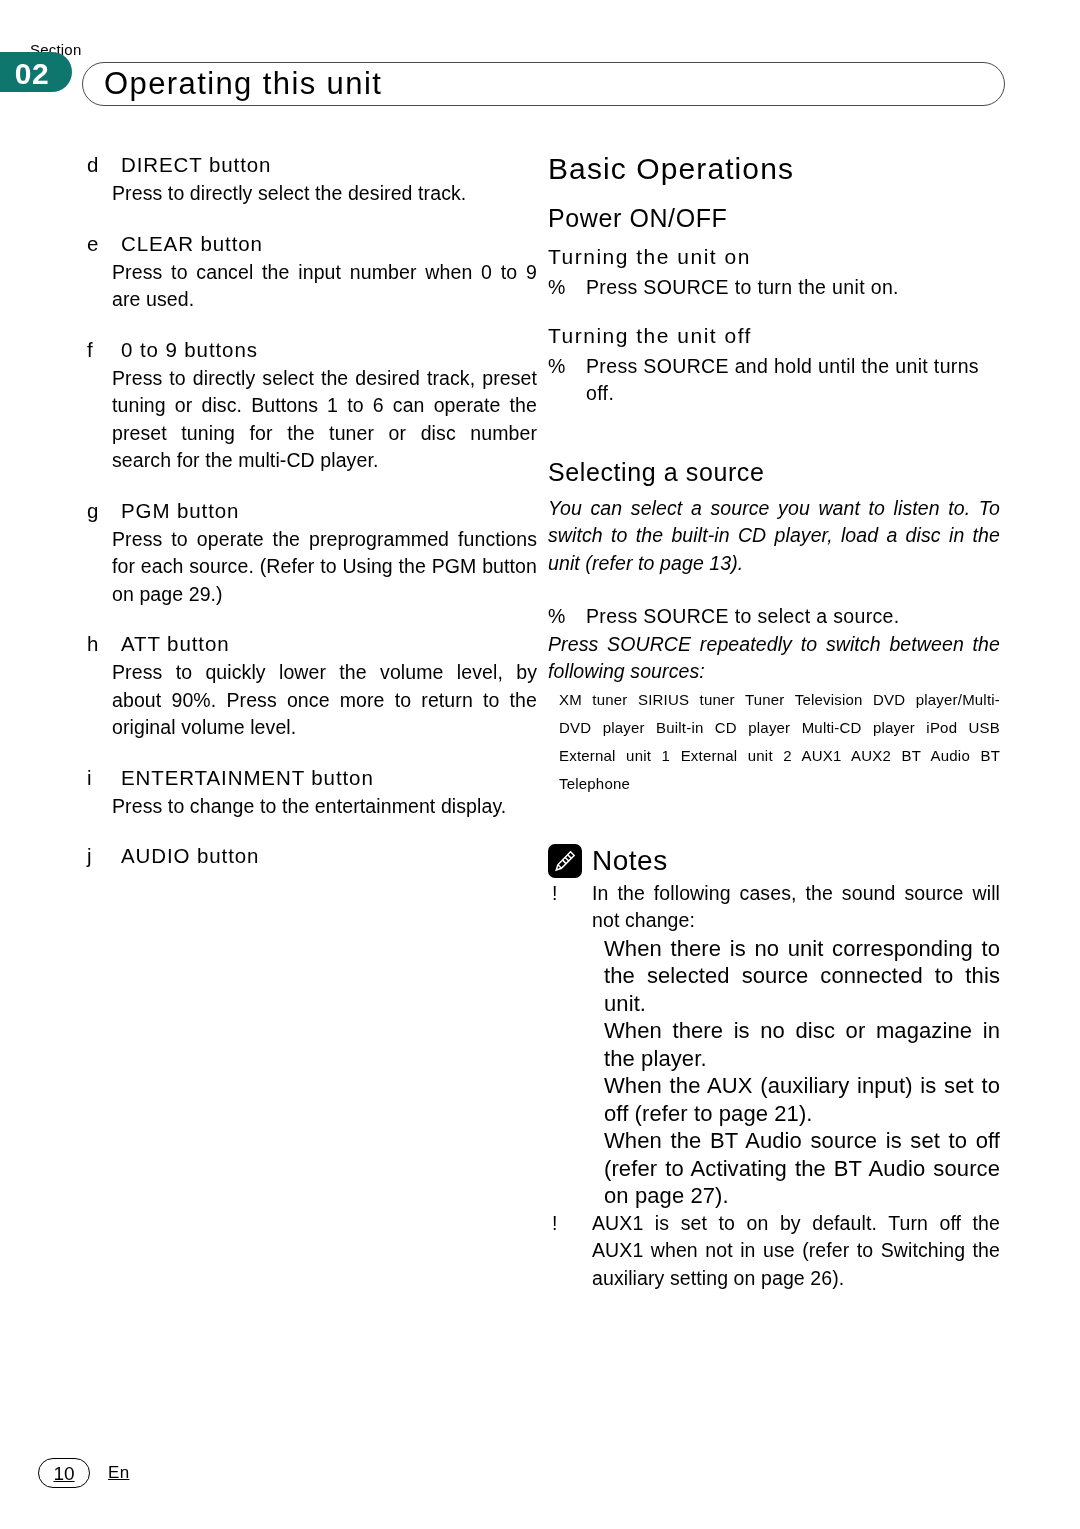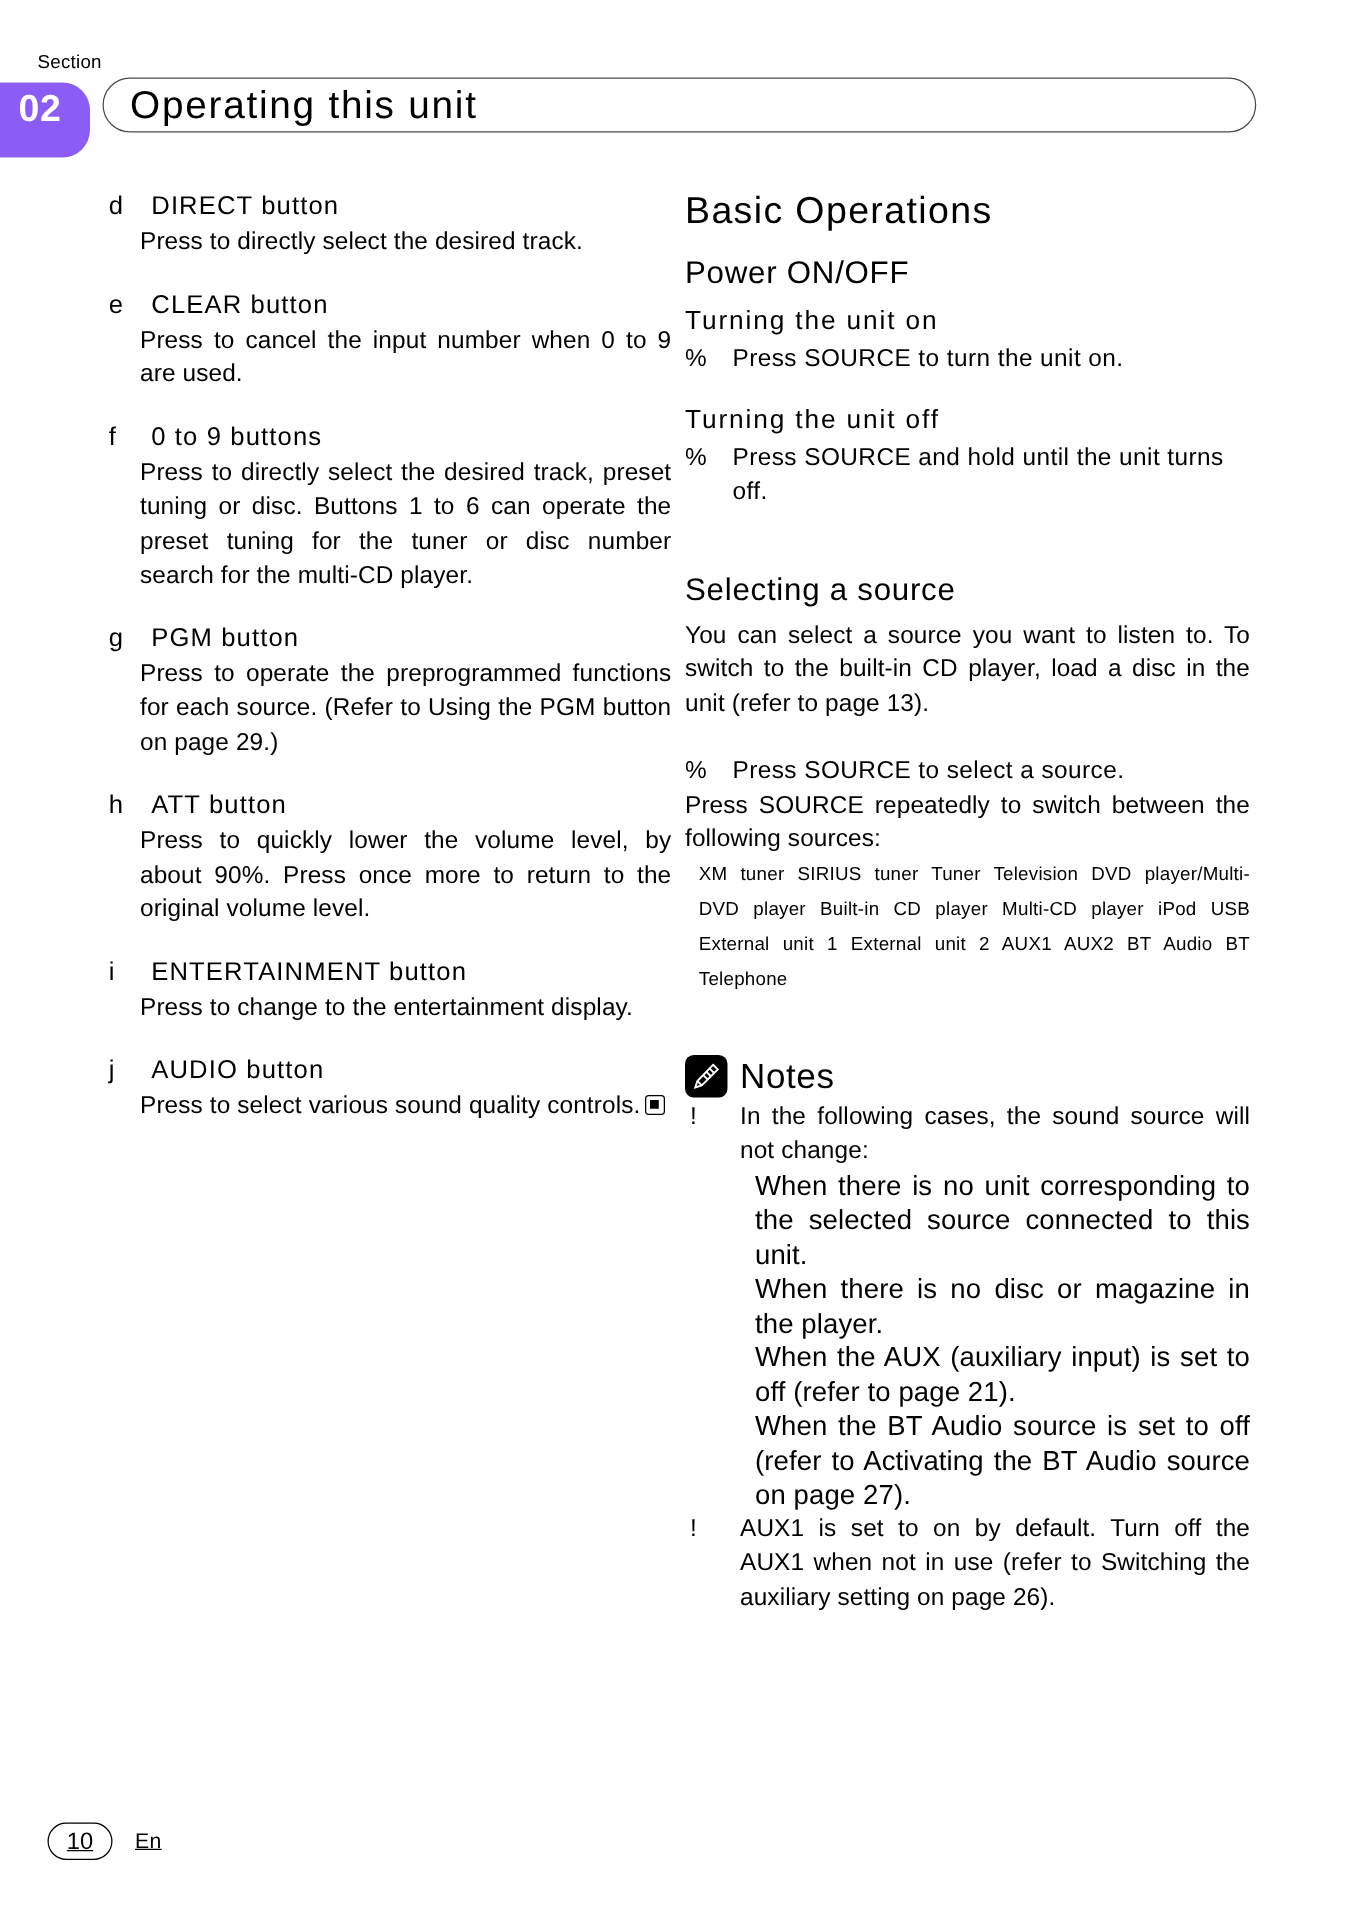--- a/index.html
+++ b/index.html
@@ -28,24 +28,24 @@
     position: absolute;
     left: 30px;
     top: 10px;
     font-size: 15px;
     letter-spacing: 0.2px;
     line-height: 1;
   }
   .section-tab {
     position: absolute;
     left: 0;
-    top: 34px;
+    top: 20px;
     width: 72px;
-    height: 60px;
-    background: #8b5cf6;
+    height: 40px;
+    background: #0f766e;
     border-radius: 0 22px 22px 0;
   }
   .section-number {
     position: absolute;
     left: 0;
     top: 0;
     width: 64px;
     height: 44px;
     line-height: 44px;
     text-align: center;
@@ -158,20 +158,21 @@
     margin: 6px 0 2px 0;
     font-weight: normal;
   }
   .para {
     font-size: 19.5px;
     line-height: 27.5px;
     letter-spacing: 0.1px;
     margin: 0;
     text-align: justify;
     text-justify: inter-word;
+    font-style: italic;
   }
   .gap-sm { height: 12px; }
   .gap-md { height: 26px; }
   .gap-lg { height: 34px; }
 
   
   .instr {
     position: relative;
     padding-left: 38px;
     font-size: 19.5px;
@@ -332,21 +333,20 @@
       <span>ENTERTAINMENT button</span>
     </div>
     <div class="item-body">Press to change to the entertainment display.</div>
   </div>
 
   <div class="item">
     <div class="item-head">
       <span class="item-marker">j</span>
       <span>AUDIO button</span>
     </div>
-    <div class="item-body"><span>Press to select various sound quality controls.</span><span class="eos-marker"></span></div>
   </div>
 
 </div>
 
 <div class="col col-right">
 
   <h1 class="h1-title">Basic Operations</h1>
   <h2 class="h2-title">Power ON/OFF</h2>
 
   <h3 class="h3-title">Turning the unit on</h3>

